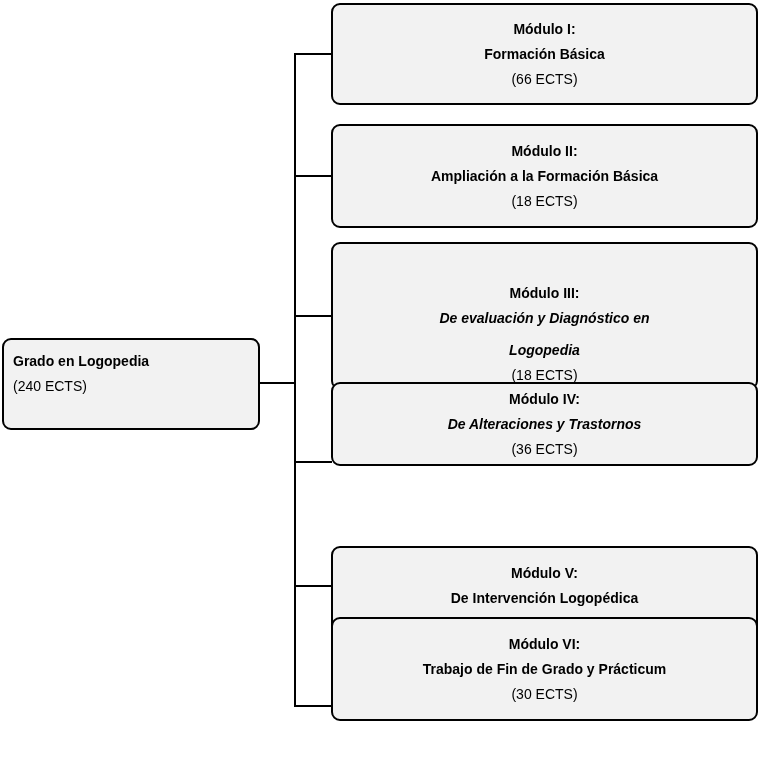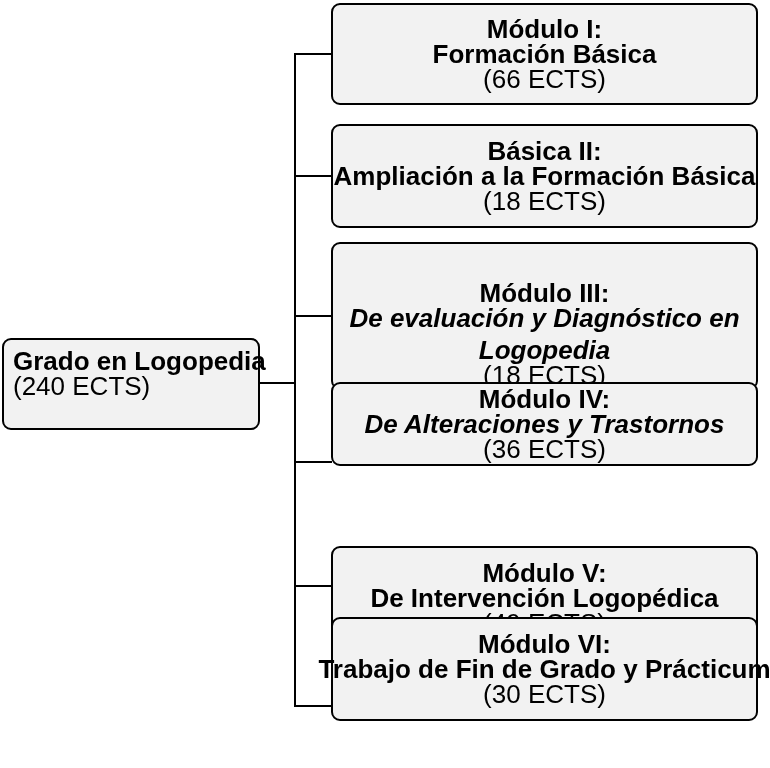--- a/index.html
+++ b/index.html
@@ -24,21 +24,21 @@
   .connector.h { height: 2px; }
   .connector.v { width: 2px; }
 
   
   .node {
     position: absolute;
     box-sizing: border-box;
     background: var(--node-fill, #f2f2f2);
     border: 2px solid var(--node-border, #000000);
     border-radius: 9px;
-    font-size: 26px;
+    font-size: 14px;
     line-height: 25px;
   }
   .node .line { white-space: nowrap; }
   .title, .subtitle { font-weight: 700; }
   .italic { font-style: italic; }
   .ects { font-weight: 400; }
 
   .root-node {
     left: 2px;
     top: 338px;
@@ -77,21 +77,21 @@
     <div class="line ects">(240 ECTS)</div>
   </div>
 
   <div class="node module-node" style="top:3px; height:102px;">
     <div class="line title">Módulo I:</div>
     <div class="line subtitle">Formación Básica</div>
     <div class="line ects">(66 ECTS)</div>
   </div>
 
   <div class="node module-node" style="top:124px; height:104px;">
-    <div class="line title">Básica II:</div>
+    <div class="line title">Módulo II:</div>
     <div class="line subtitle">Ampliación a la Formación Básica</div>
     <div class="line ects">(18 ECTS)</div>
   </div>
 
   <div class="node module-node" style="top:242px; height:148px;justify-content:flex-end;">
     <div class="line title">Módulo III:</div>
     <div class="line subtitle italic">De evaluación y Diagnóstico en</div>
     <div class="line subtitle italic extra-gap">Logopedia</div>
     <div class="line ects">(18 ECTS)</div>
   </div>

